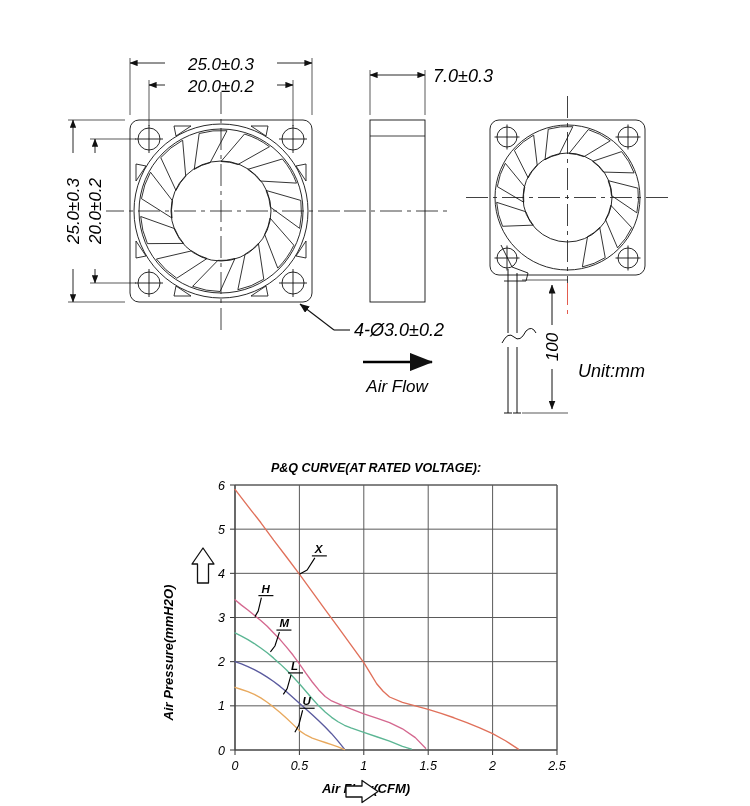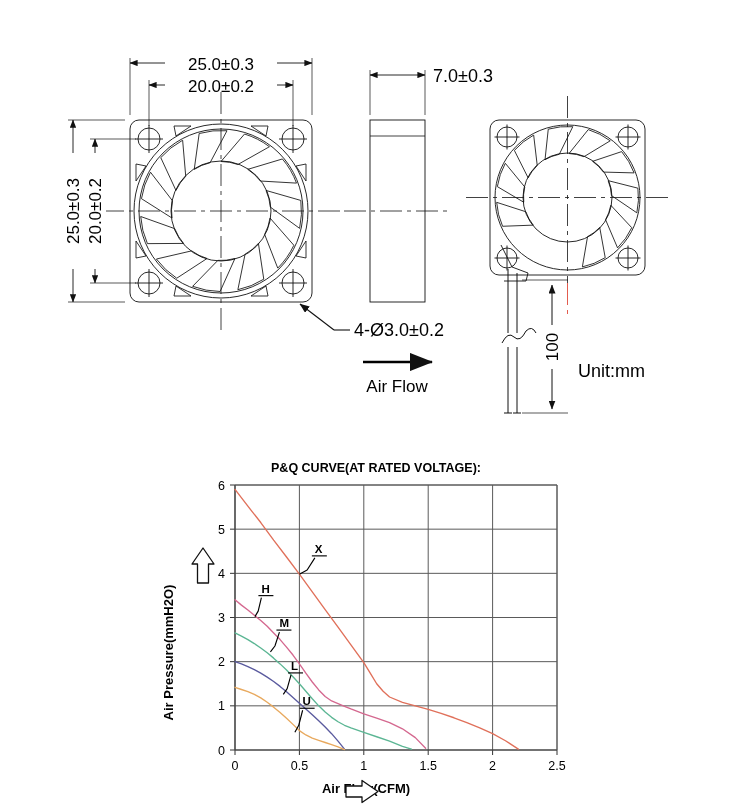--- a/index.html
+++ b/index.html
@@ -1,18 +1,18 @@
 <!DOCTYPE html>
 <html><head>
 <meta charset="utf-8">
 <style>
   html,body{margin:0;padding:0;background:#fff;}
   body{width:750px;height:806px;position:relative;
        font-family:"Liberation Sans", sans-serif;color:#000;overflow:hidden;}
-  #root{position:absolute;inset:0;}
+  #root{position:absolute;inset:0;font-style:italic;}
   svg{display:block;}
   .tt{font-family:"Liberation Sans", sans-serif;fill:#000;}
 </style>
 </head>
 <body>
 
 <div id="root">
 
   <svg id="mech" width="750" height="460" viewBox="0 0 750 460" style="position:absolute;left:0;top:0;">
       <defs>

